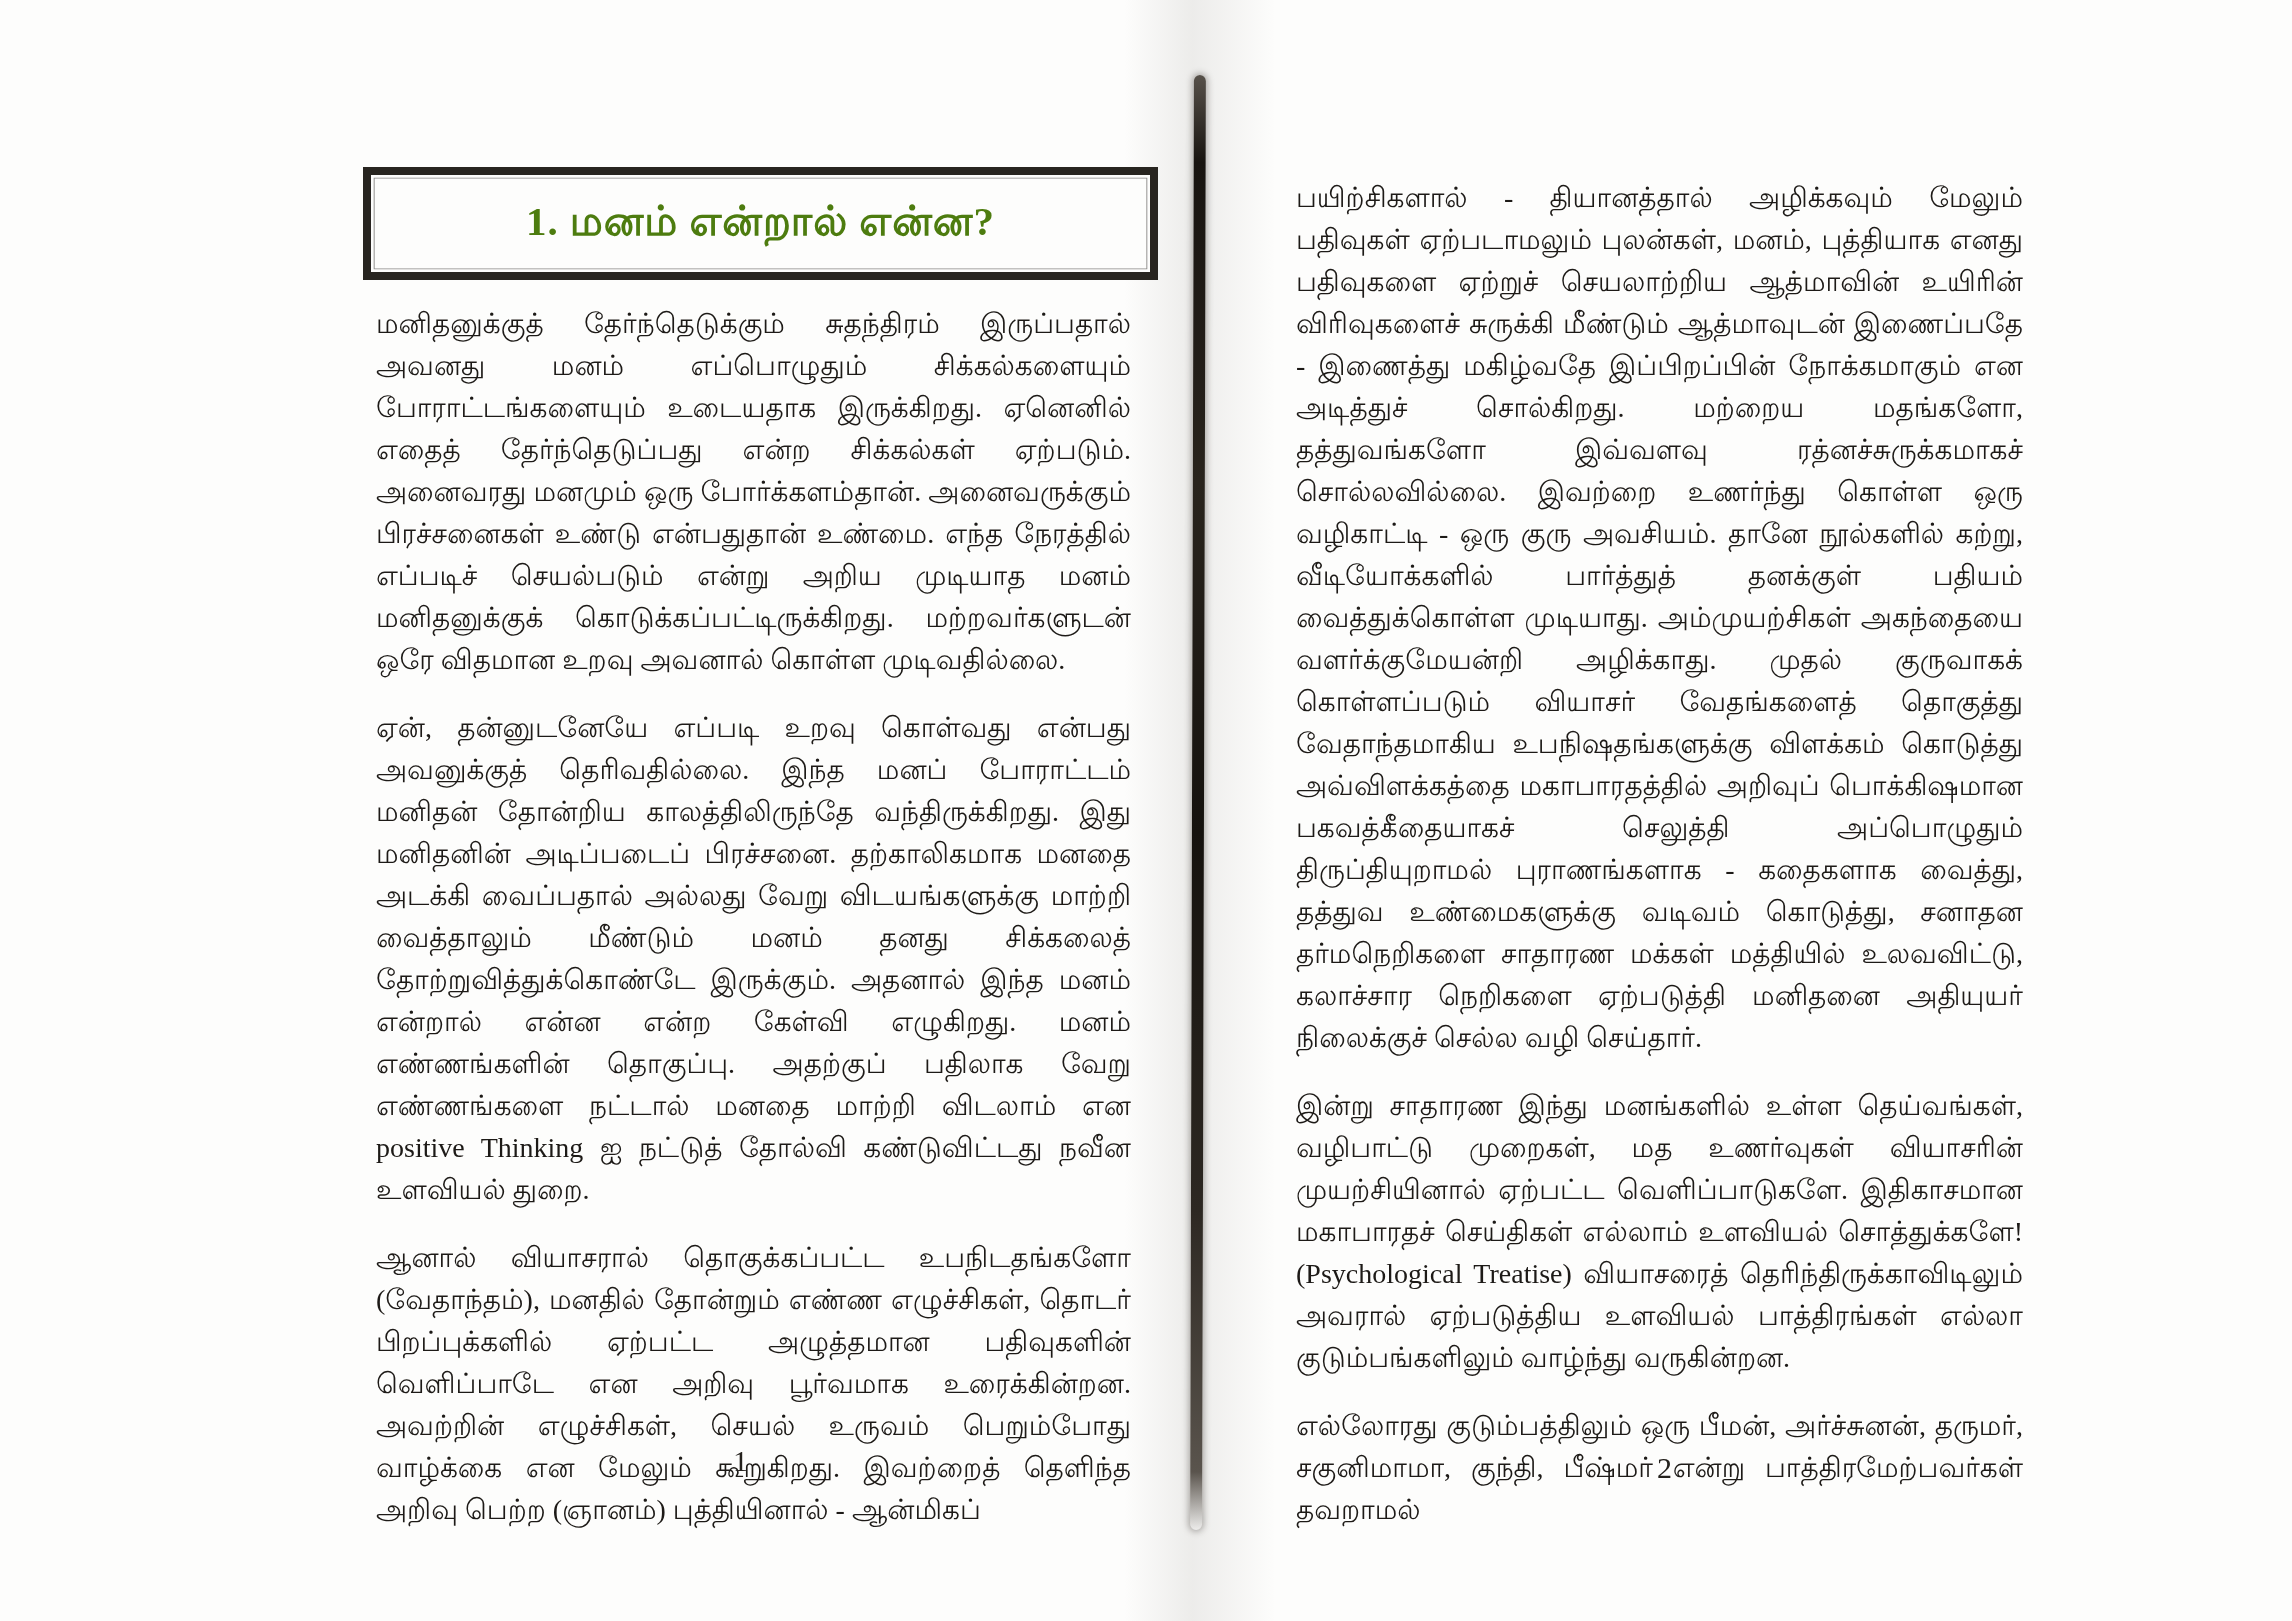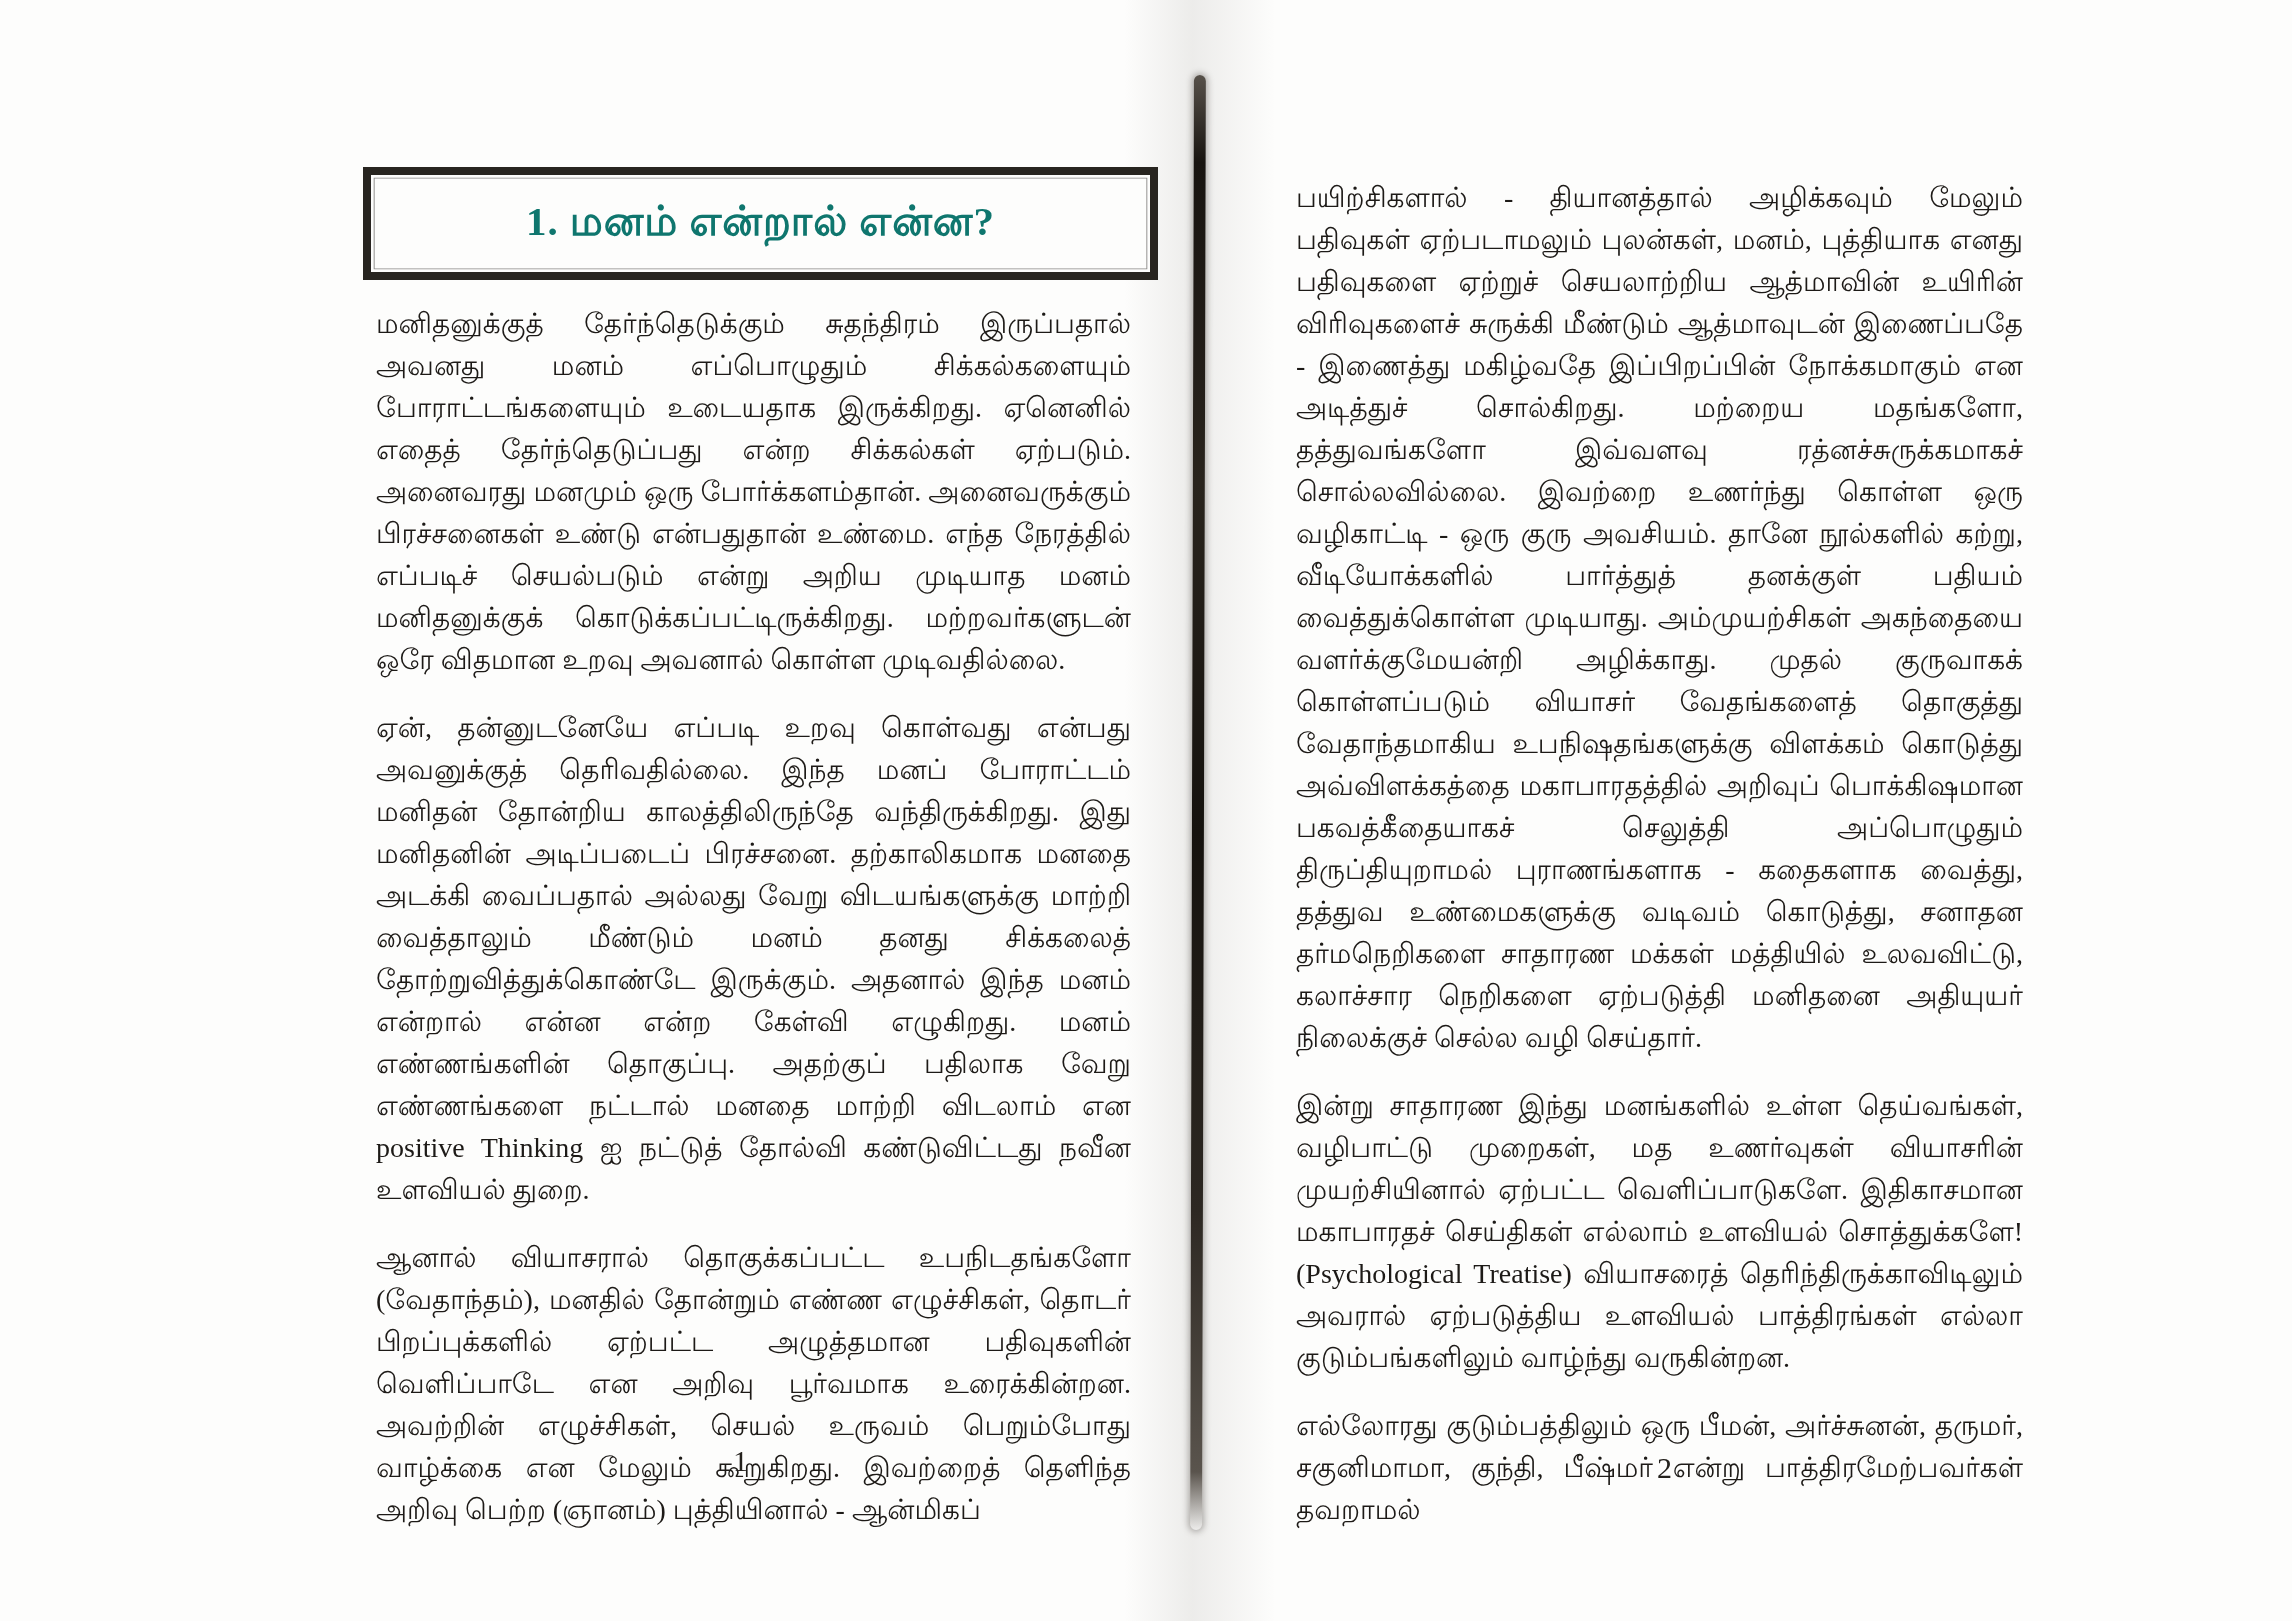--- a/index.html
+++ b/index.html
@@ -58,21 +58,21 @@
     background: #fdfdfc;
     display: flex;
     align-items: center;
     justify-content: center;
     box-shadow: inset 0 0 0 2.7px #fdfdfc, inset 0 0 0 3.6px rgba(40,37,32,0.55);
   }
   .title-box .title-text {
     font-weight: bold;
     font-size: 41px;
     letter-spacing: 0.9px;
-    color: #0f766e;
+    color: #4d7c0f;
     white-space: nowrap;
   }
   .page-text {
     position: absolute;
   }
   .page-text p {
     margin: 0 0 26px 0;
     font-size: 28px;
     line-height: 42px;
     text-align: justify;

